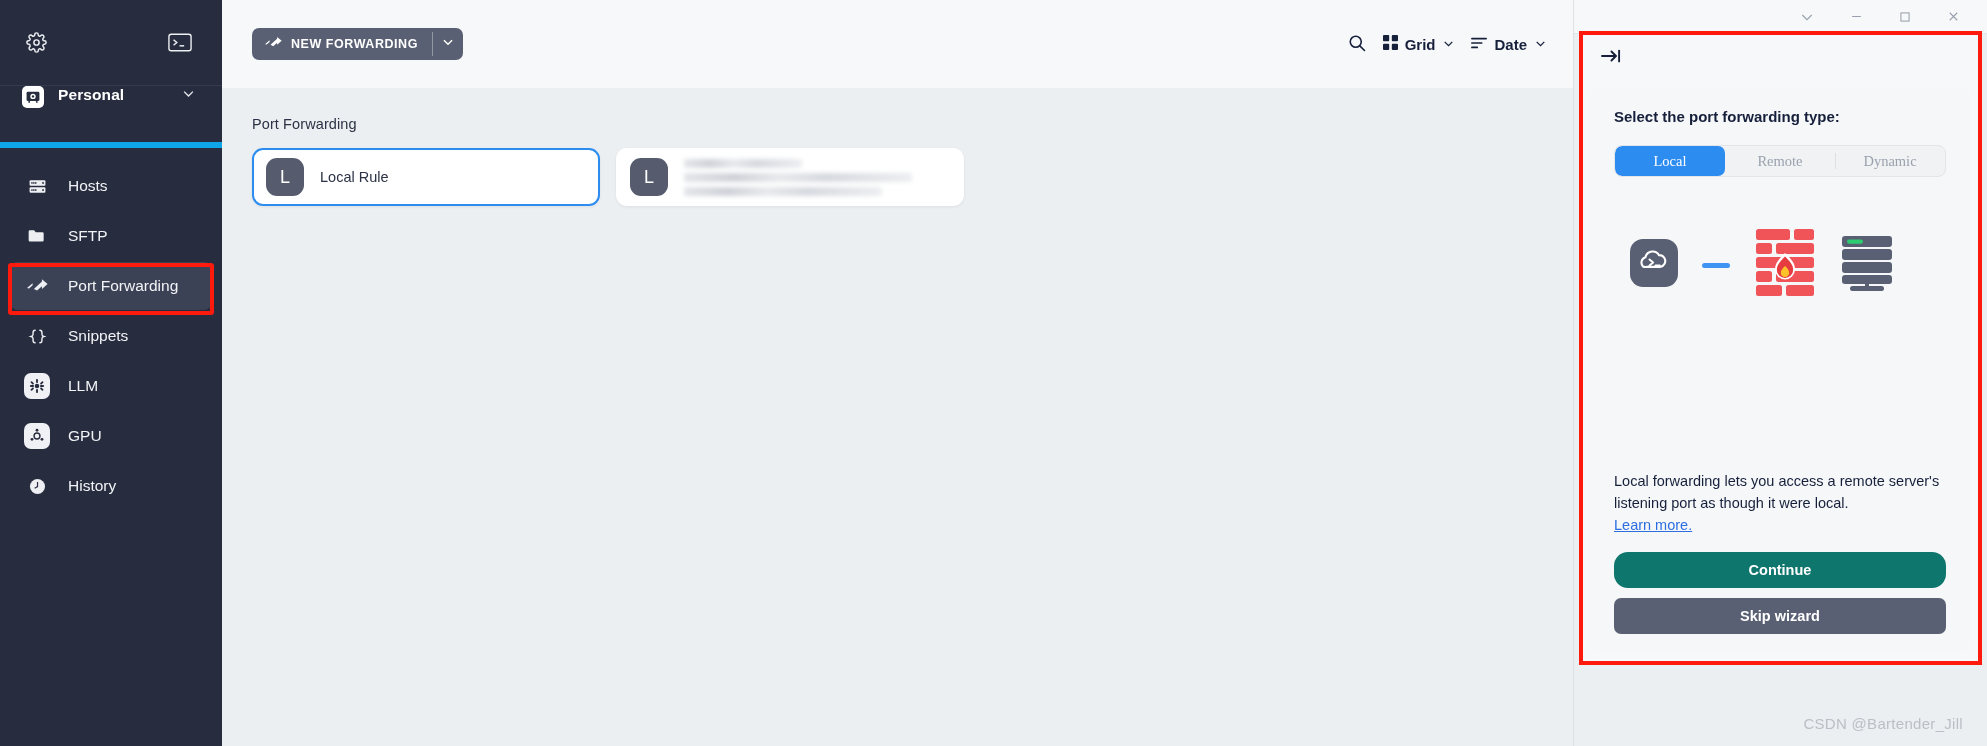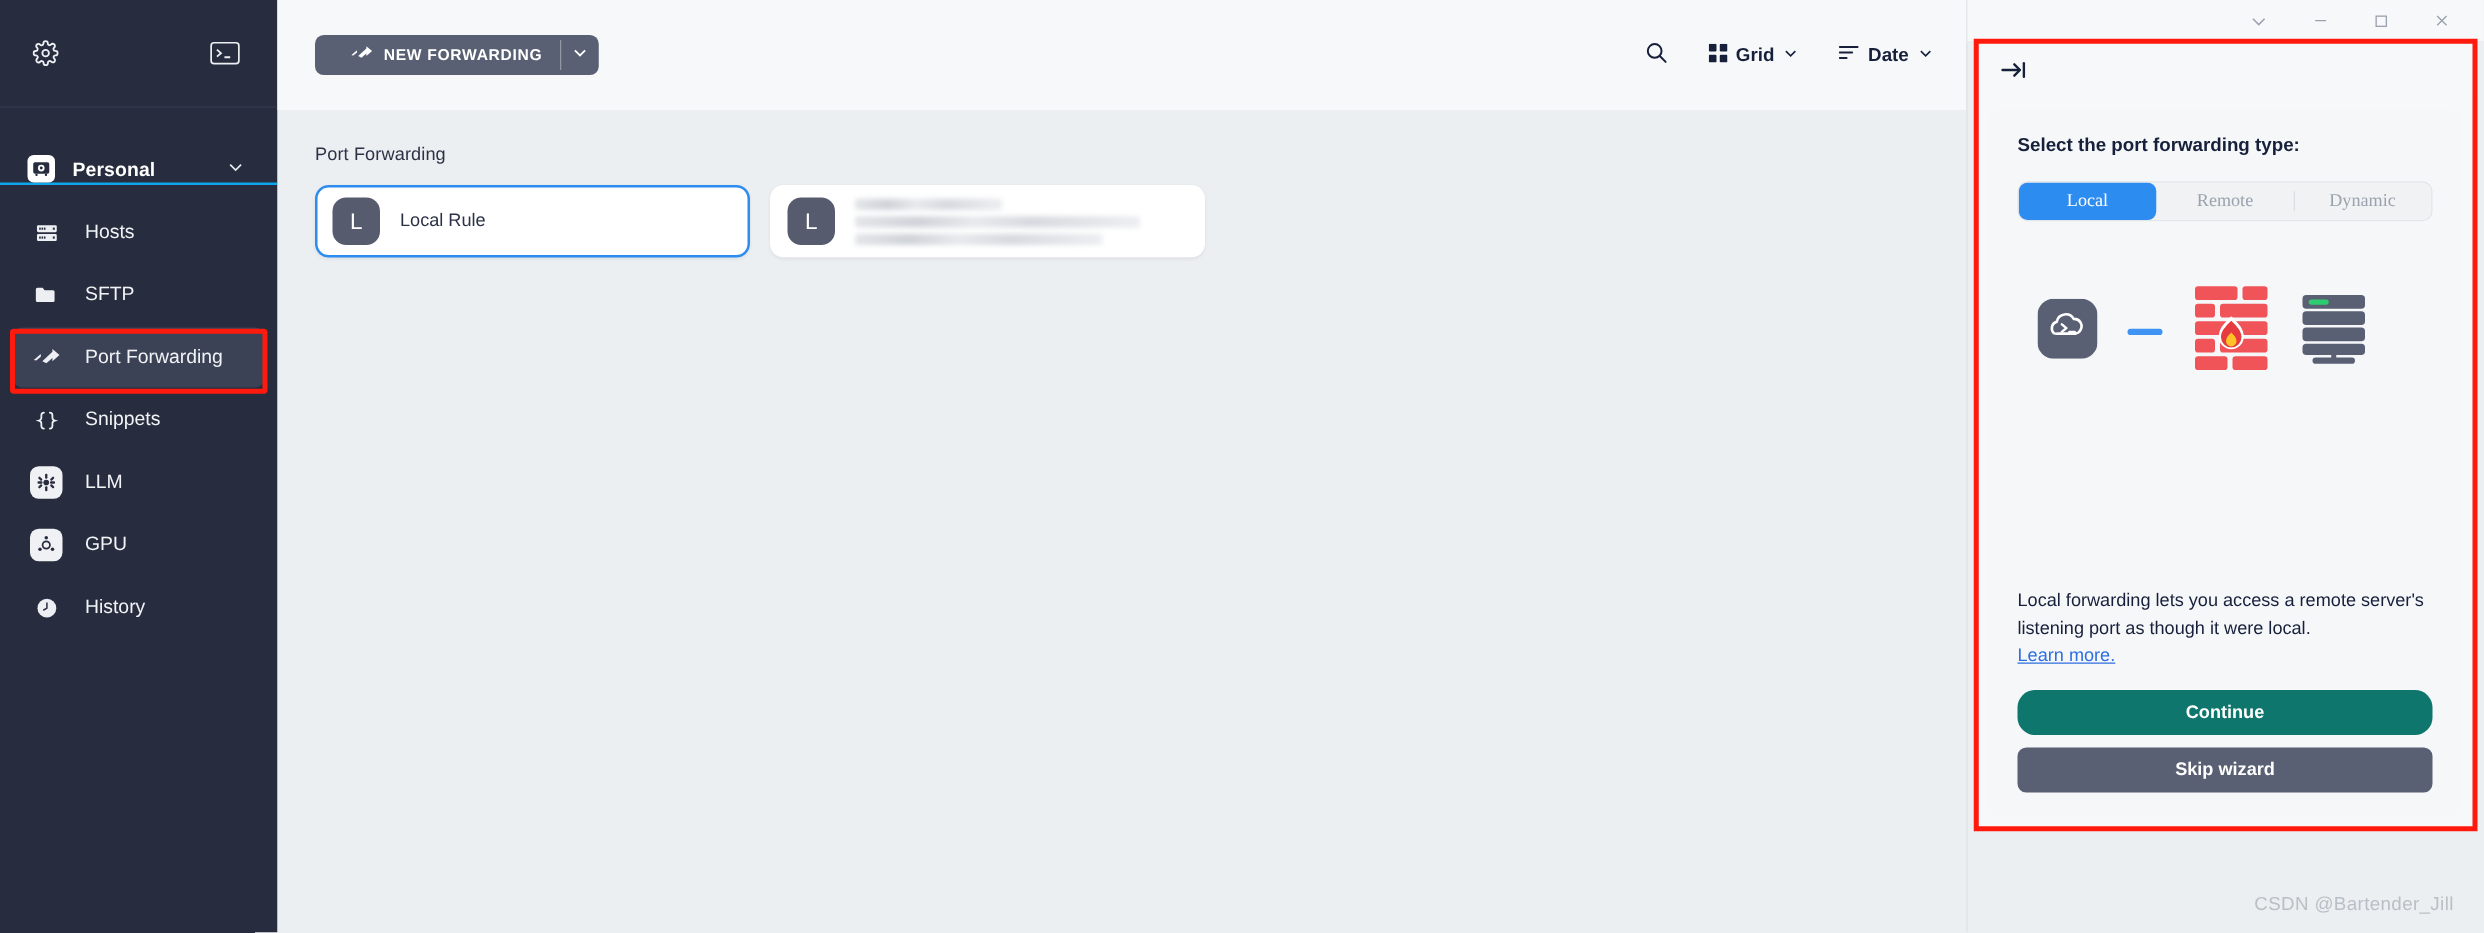--- a/index.html
+++ b/index.html
@@ -21,24 +21,24 @@
   }
   .sb-top {
     height: 86px;
     display: flex; align-items: center; justify-content: space-between;
     padding: 0 30px 0 26px;
     border-bottom: 1px solid #343a4f;
   }
   .sb-icon-btn { cursor: pointer; display:flex; align-items:center; justify-content:center; }
   .sb-workspace {
     height: 62px;
-    display: flex; align-items: flex-end;
+    display: flex; align-items: flex-start;
     padding: 0 26px 0 22px;
     gap: 14px;
-    border-bottom: 2px solid #0ea5e9;
+    border-bottom: 6px solid #0ea5e9;
     cursor: pointer;
   }
   .ws-badge {
     width: 22px; height: 22px; border-radius: 5px;
     background: #fff;
     display: flex; align-items: center; justify-content: center;
     flex: 0 0 22px;
   }
   .ws-label { font-size: 15.5px; font-weight: bold; letter-spacing: .1px; flex: 1; }
   .sb-nav { padding-top: 14px; display: flex; flex-direction: column; gap: 2px; }
@@ -86,29 +86,29 @@
     flex: 0 0 88px;
   }
   .new-fwd-group {
     display: flex; align-items: stretch;
     background: #5A6073; border-radius: 7px; overflow: hidden;
     height: 32px; cursor: pointer;
   }
   .new-fwd-main {
     display: flex; align-items: center; gap: 9px;
     padding: 0 14px 0 13px;
-    color: #fff; font-size: 12.5px; font-weight: bold; letter-spacing: .55px; margin-left: 16px;
+    color: #fff; font-size: 12.5px; font-weight: bold; letter-spacing: .55px;
   }
   .new-fwd-split {
     width: 1px; background: rgba(255,255,255,.35); margin: 4px 0;
   }
   .new-fwd-caret {
     width: 30px; display: flex; align-items: center; justify-content: center;
   }
-  .tb-right { margin-left: auto; display: flex; align-items: center; gap: 32px; justify-content: space-between; }
+  .tb-right { margin-left: auto; display: flex; align-items: center; gap: 16px; justify-content: space-between; }
   .tb-btn {
     display: flex; align-items: center; gap: 7px;
     color: #16203B; font-size: 15px; font-weight: bold;
     cursor: pointer;
   }
   .content { flex: 1 1 auto; padding: 28px 30px 0 30px; position: relative; }
   .section-title {
     font-size: 14.5px; color: #2B3245; margin-bottom: 16px; letter-spacing: .1px;
   }
   .cards { display: flex; gap: 16px; }

